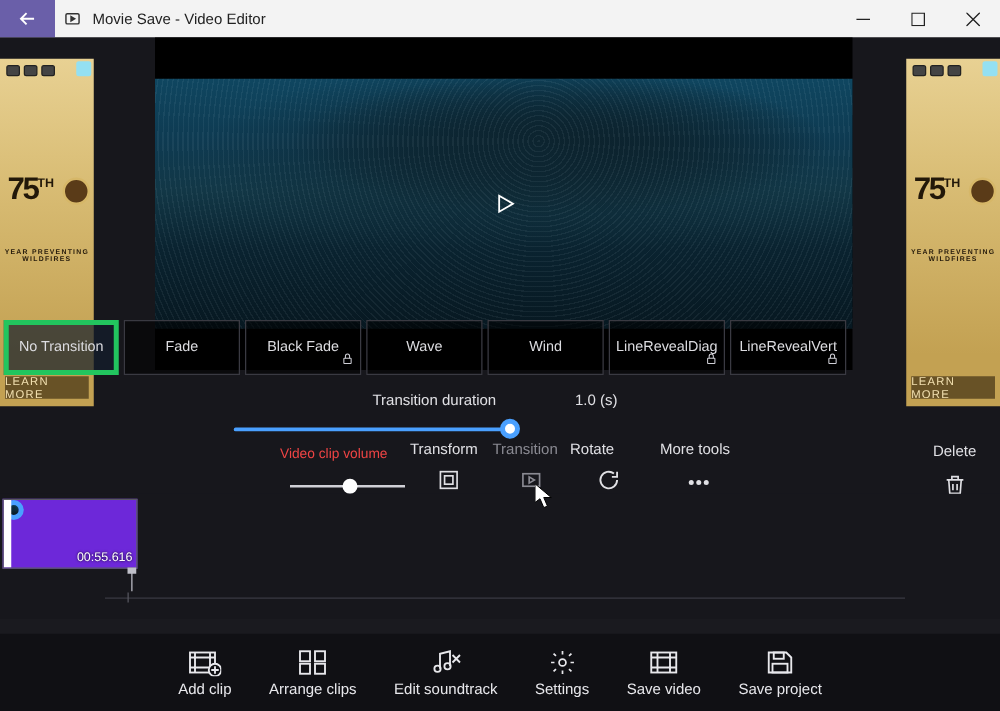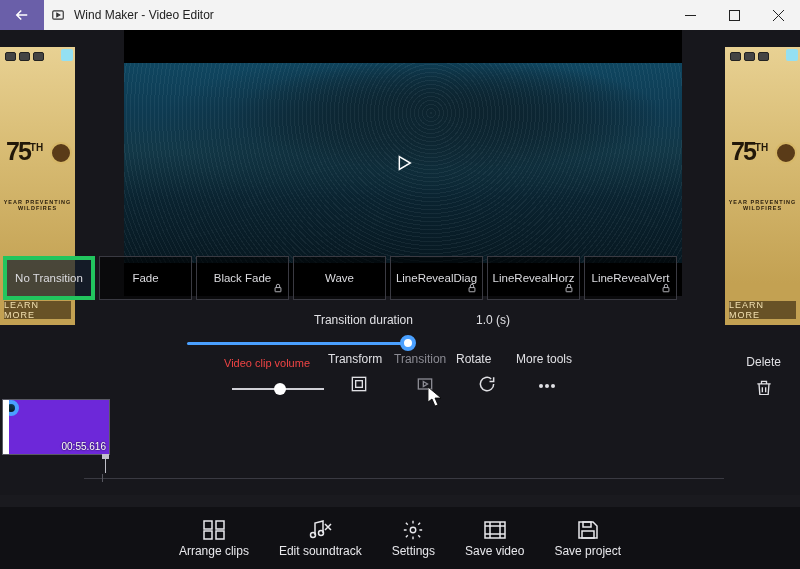--- a/index.html
+++ b/index.html
@@ -46,21 +46,21 @@
 
   
   .trow { position: absolute; left: 0; right: 0; top: 226px; height: 44px; display: flex; gap: 4px; padding: 0 3px; }
   .tcard { flex: 0 0 93px; height: 44px; background: rgba(0,0,0,.55); border: 1px solid #3a3a42; display: flex; align-items: center; justify-content: center; font-size: 11.5px; color: #dcdce0; position: relative; cursor: pointer; }
   .tcard.first { flex-basis: 92px; }
   .tcard.sel { border: 4px solid #22c55e; background: rgba(20,30,44,.7); }
   .tcard .lock { position: absolute; right: 5px; bottom: 4px; }
   .tcard .lock svg { stroke: #cfcfd6; }
 
   
-  .durrow { position: absolute; left: 132px; right: 120px; top: 278px; height: 24px; display: flex; align-items: center; color: #e0e0e4; font-size: 12px; }
+  .durrow { position: absolute; left: 116px; right: 120px; top: 278px; height: 24px; display: flex; align-items: center; color: #e0e0e4; font-size: 12px; }
   .durrow .lab   { position: absolute; left: 182px; }
   .durrow .val   { position: absolute; left: 344px; }
   .durslider { position: absolute; left: 122px; right: 126px; top: 304px; height: 20px; }
   .tracka { position: absolute; left: 65px; top: 8px; width: 220px; height: 3px; background: #4aa0ff; border-radius: 2px; }
   .trackb { position: absolute; left: 285px; top: 8px; width: 0px; height: 3px; background: #555; border-radius: 2px; }
   .thumb  { position: absolute; left: 278px; top: 1px; width: 16px; height: 16px; border-radius: 50%; background: #fff; border: 4px solid #4aa0ff; }
 
   
   .toolrow { position: absolute; left: 0; right: 0; top: 322px; height: 70px; }
   .toolrow .vol-label { position:absolute; left:224px; top:5px; font-size:11px; color:#ef4444; }
@@ -68,21 +68,21 @@
   .toolrow .vol .trk  { position:absolute; left:0; right:0; top:6px; height:2px; background:#d0d0d6; }
   .toolrow .vol .th   { position:absolute; left:42px; top:1px; width:12px; height:12px; border-radius:50%; background:#fff; }
 
   .tbtn { position: absolute; top: 0; width: 62px; text-align: left; cursor: pointer; }
   .tbtn .lab { font-size: 12px; color: #e0e0e4; display:block; }
   .tbtn.dim .lab { color: #8a8a92; }
   .tbtn .ic  { margin-top: 8px; display: flex; justify-content: center; }
   .t-transform { left: 328px; }
   .t-transition{ left: 394px; }
   .t-rotate    { left: 456px; }
-  .t-more      { left: 516px; }
+  .t-more      { left: 528px; }
   .delete { position: absolute; right: 19px; top: 0; text-align: center; cursor:pointer; }
   .delete .lab { font-size: 12px; color: #e0e0e4; }
   .delete .ic  { margin-top: 8px; display:flex; justify-content:center; }
 
   .cursor { position: absolute; left: 428px; top: 387px; z-index: 50; }
 
   
   .timeline { position: absolute; left: 0; right: 0; top: 395px; height: 100px; background: #17171c; }
   .clip { position: absolute; left: 2px; top: 4px; width: 108px; height: 56px; border: 1px solid #5a5a64; background: #6d28d9; overflow: hidden; }
   .clip .thumb { position:absolute; inset:0;
@@ -114,21 +114,21 @@
     <svg width="18" height="18" viewBox="0 0 24 24" fill="none" stroke-width="2">
         <path d="M19 12H5M11 18l-6-6 6-6"></path>
       </svg>
   </div>
   <div class="appicon">
     <svg width="14" height="14" viewBox="0 0 24 24" fill="none" stroke="#333" stroke-width="2">
         <rect x="3" y="5" width="18" height="14" rx="2"></rect>
         <path d="M10 9l5 3-5 3z" fill="#333"></path>
       </svg>
   </div>
-  <div class="title">Wind Maker - Video Editor</div>
+  <div class="title">Movie Save - Video Editor</div>
   <div class="winbtn">
       <svg width="11" height="11" viewBox="0 0 11 11" stroke="#222">
         <path d="M0 5.5h11"></path>
       </svg>
     </div>
   <div class="winbtn">
       <svg width="11" height="11" viewBox="0 0 11 11" fill="none" stroke="#222">
         <rect x="0.5" y="0.5" width="10" height="10"></rect>
       </svg>
     </div>
@@ -186,34 +186,30 @@
         <span>Black Fade</span>
         <span class="lock"><svg width="10" height="10" viewBox="0 0 24 24" fill="none" stroke-width="2">
             <rect x="5" y="11" width="14" height="10" rx="1"></rect>
             <path d="M8 11V7a4 4 0 0 1 8 0v4"></path>
           </svg></span>
       </div>
       <div class="tcard">
         <span>Wave</span>
       </div>
       <div class="tcard">
+        <span>Wind</span>
+      </div>
+      <div class="tcard">
         <span>LineRevealDiag</span>
         <span class="lock"><svg width="10" height="10" viewBox="0 0 24 24" fill="none" stroke-width="2">
             <rect x="5" y="11" width="14" height="10" rx="1"></rect>
             <path d="M8 11V7a4 4 0 0 1 8 0v4"></path>
           </svg></span>
       </div>
       <div class="tcard">
-        <span>LineRevealHorz</span>
-        <span class="lock"><svg width="10" height="10" viewBox="0 0 24 24" fill="none" stroke-width="2">
-            <rect x="5" y="11" width="14" height="10" rx="1"></rect>
-            <path d="M8 11V7a4 4 0 0 1 8 0v4"></path>
-          </svg></span>
-      </div>
-      <div class="tcard">
         <span>LineRevealVert</span>
         <span class="lock"><svg width="10" height="10" viewBox="0 0 24 24" fill="none" stroke-width="2">
             <rect x="5" y="11" width="14" height="10" rx="1"></rect>
             <path d="M8 11V7a4 4 0 0 1 8 0v4"></path>
           </svg></span>
       </div>
     </div>
 
   <div class="durrow">
     <span class="lab">Transition duration</span>
@@ -295,20 +291,29 @@
   <div class="playhead"></div>
   <div class="ruler">
     <div class="line"></div>
     <div class="tick t0"></div>
     <span class="lbl" style="left:6px">00:00:56</span>
   </div>
 </div>
 
 <div class="cmdbar">
   <div class="cmd">
+    <svg width="26" height="22" viewBox="0 0 26 22" fill="none" stroke-width="1.5">
+        <rect x="1" y="3" width="20" height="16"></rect>
+        <path d="M1 7h20M1 15h20M5 3v16M17 3v16"></path>
+        <circle cx="21" cy="17" r="5" fill="#101014"></circle>
+        <path d="M21 14v6M18 17h6"></path>
+      </svg>
+    <span class="lab">Add clip</span>
+  </div>
+  <div class="cmd">
     <svg width="24" height="22" viewBox="0 0 24 22" fill="none" stroke-width="1.5">
         <rect x="2" y="2" width="8" height="8"></rect>
         <rect x="14" y="2" width="8" height="8"></rect>
         <rect x="2" y="12" width="8" height="8"></rect>
         <rect x="14" y="12" width="8" height="8"></rect>
       </svg>
     <span class="lab">Arrange clips</span>
   </div>
   <div class="cmd">
     <svg width="26" height="22" viewBox="0 0 26 22" fill="none" stroke-width="1.5">

